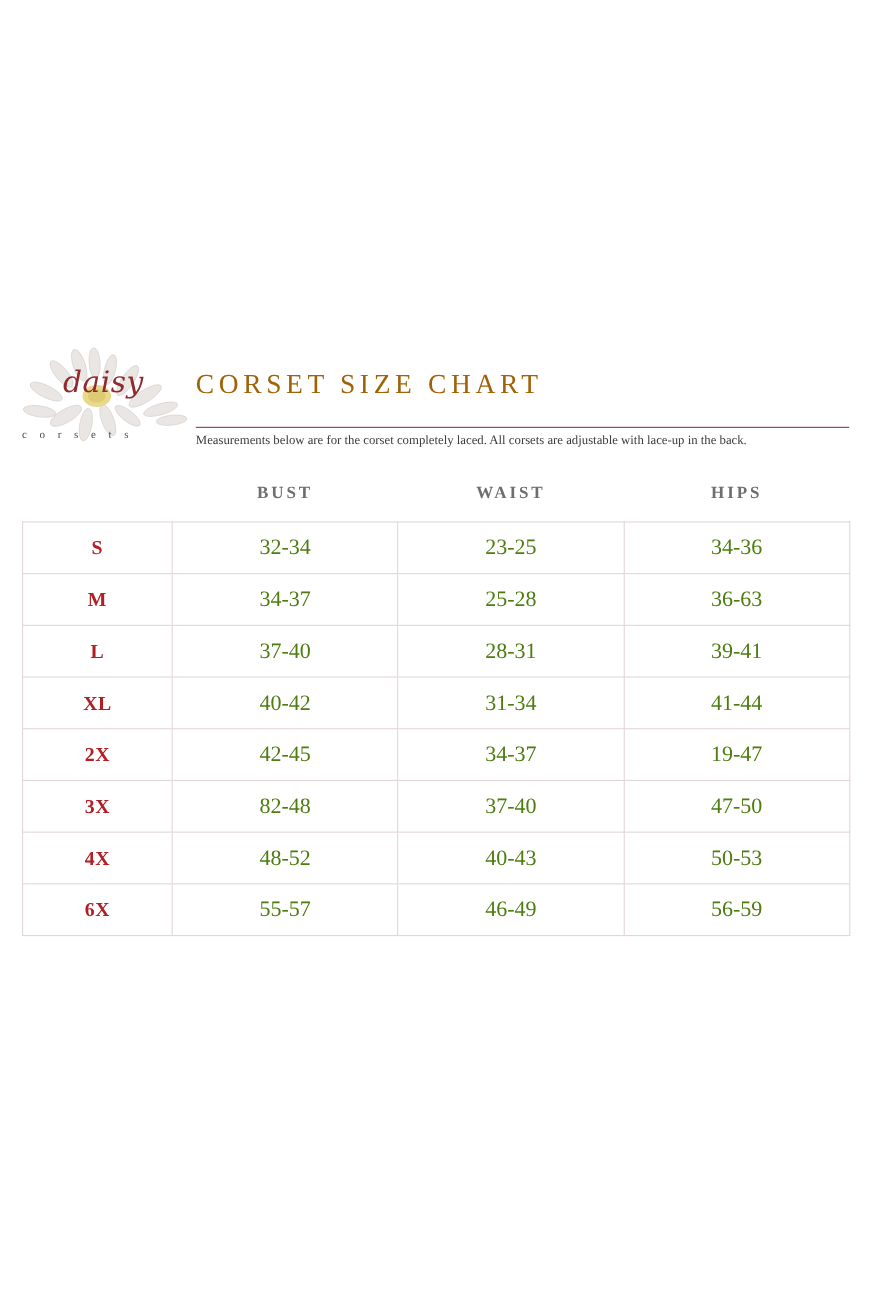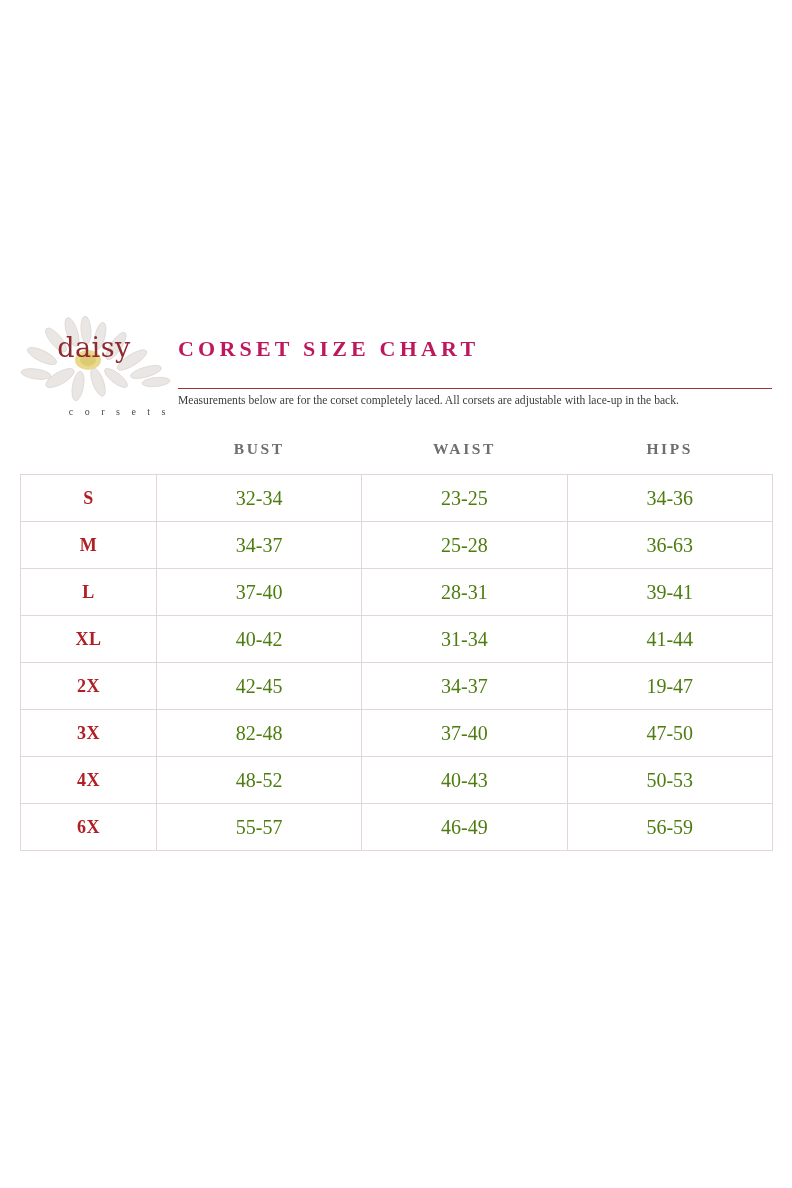--- a/index.html
+++ b/index.html
@@ -43,48 +43,48 @@
   }
   .logo svg { display: block; }
 
   .logo-word {
     position: absolute;
     left: 14px;
     top: 26px;
     width: 120px;
     text-align: center;
     font-family: "DejaVu Serif", serif;
+    font-style: italic;
     font-size: 27px;
     letter-spacing: 0.5px;
     color: #8f2b30;
     line-height: 1;
   }
   .logo-sub {
     position: absolute;
     left: 0px;
-    top: 98px;
+    top: 82px;
     width: 150px;
-    text-align: right;
+    text-align: left;
     font-family: "Liberation Serif", serif;
     font-size: 10px;
     letter-spacing: 4.5px;
     color: #4a4a4a;
     text-transform: lowercase;
   }
 
   .title {
     position: absolute;
     left: 158px;
     top: 28px;
     font-family: "Liberation Serif", serif;
-    font-size: 22px;
+    font-size: 25px;
     letter-spacing: 4.2px;
-    color: #be185d;
+    color: #a16207;
     white-space: nowrap;
-    font-weight: bold;
   }
 
   .title-rule {
     position: absolute;
     left: 158px;
     top: 80px;
     width: 594px;
     height: 1px;
     background: #9a3438;
   }

